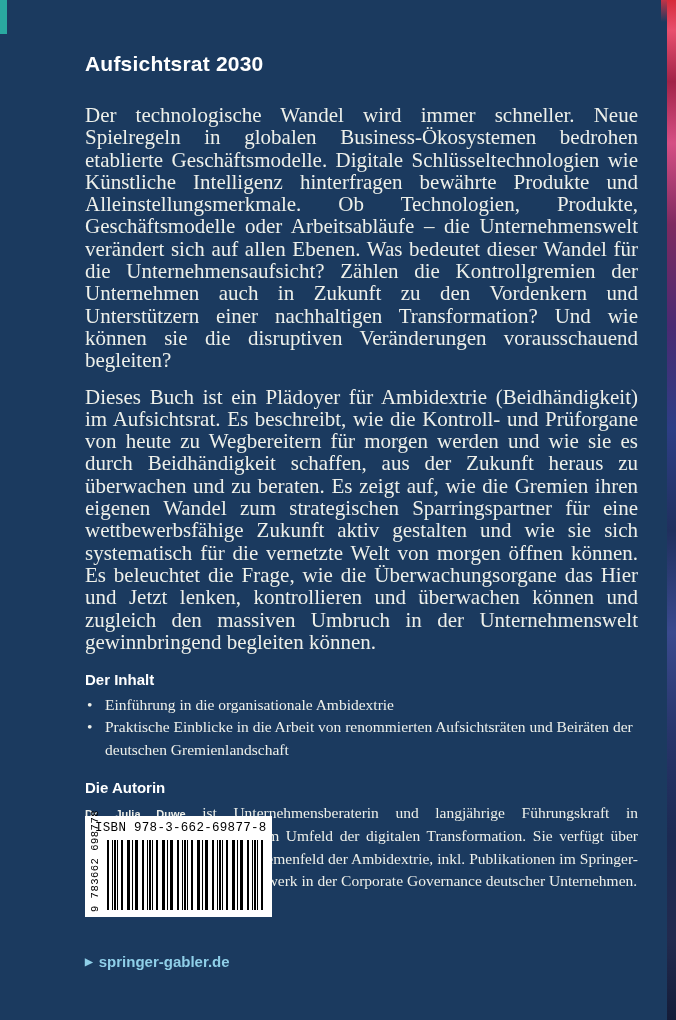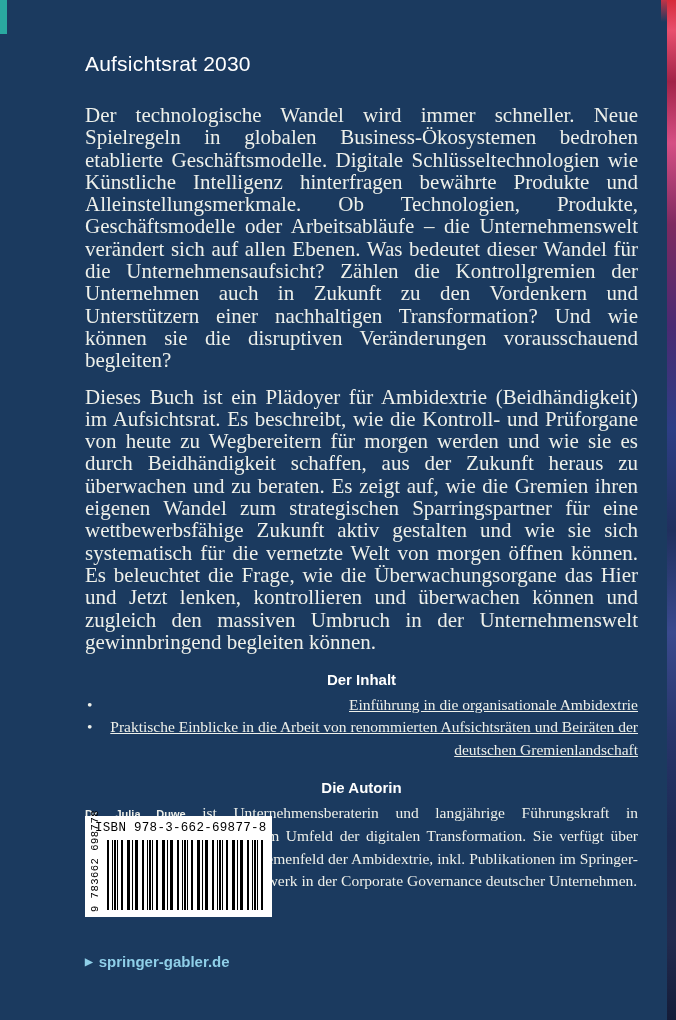--- a/index.html
+++ b/index.html
@@ -33,52 +33,50 @@
     width: 7px; height: 34px;
     background: #2aa9a0;
   }
 
   .content {
     position: absolute; left: 85px; top: 52px; width: 553px;
     color: #eef0ea;
   }
   .title {
     font-family: "Liberation Sans", sans-serif;
-    font-weight: normal;
+    font-weight: bold;
     font-size: 21px;
     color: #ffffff;
     margin: 0 0 28px 0;
     letter-spacing: 0.2px;
   }
   .blurb {
     font-size: 21px;
     line-height: 22.3px;
     text-align: justify;
     margin: 0 0 14px 0;
   }
   .subhead {
     font-family: "Liberation Sans", sans-serif;
     font-weight: bold;
     font-size: 15px;
     color: #ffffff;
     margin: 18px 0 6px 0;
-    text-align: center;
   }
   ul.contents {
     list-style: none;
     margin: 0 0 10px 0;
     padding: 0;
     font-size: 15.5px;
     line-height: 22.3px;
   }
   ul.contents li {
     position: relative;
     padding-left: 20px;
-    text-align: right;
-    text-decoration: underline;
+    text-align: left;
   }
   ul.contents li::before {
     content: "\2022";
     position: absolute;
     left: 2px; top: 0;
     color: #eef0ea;
   }
   .author-para {
     font-size: 15.5px;
     line-height: 22.3px;

